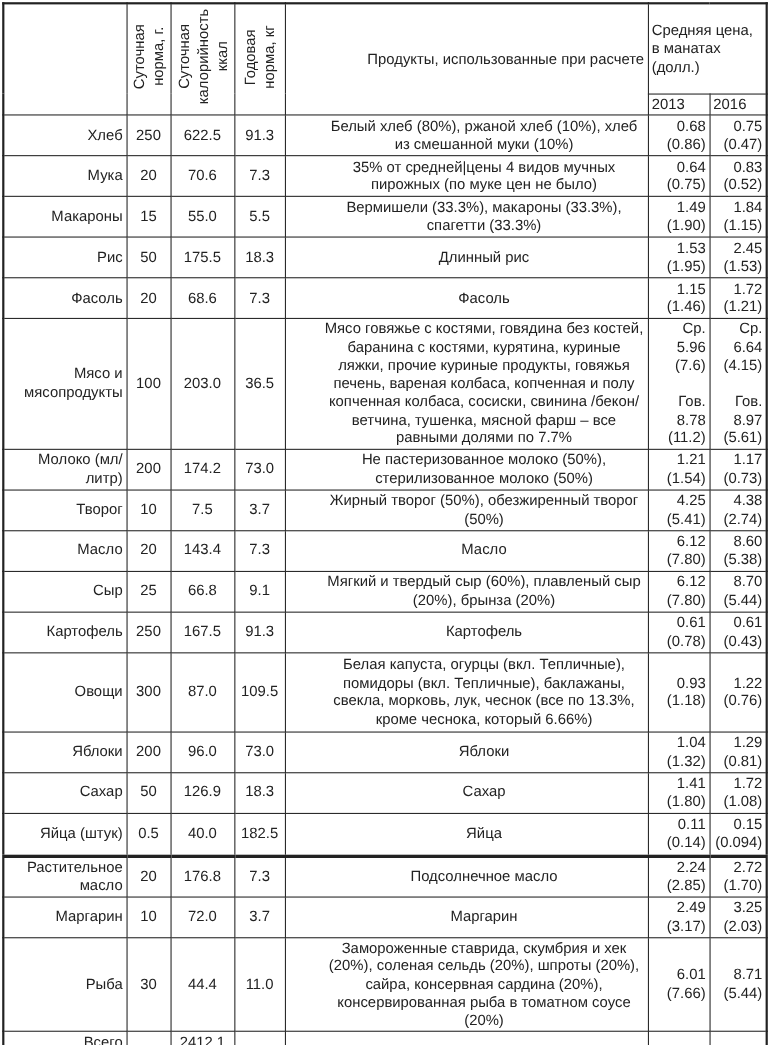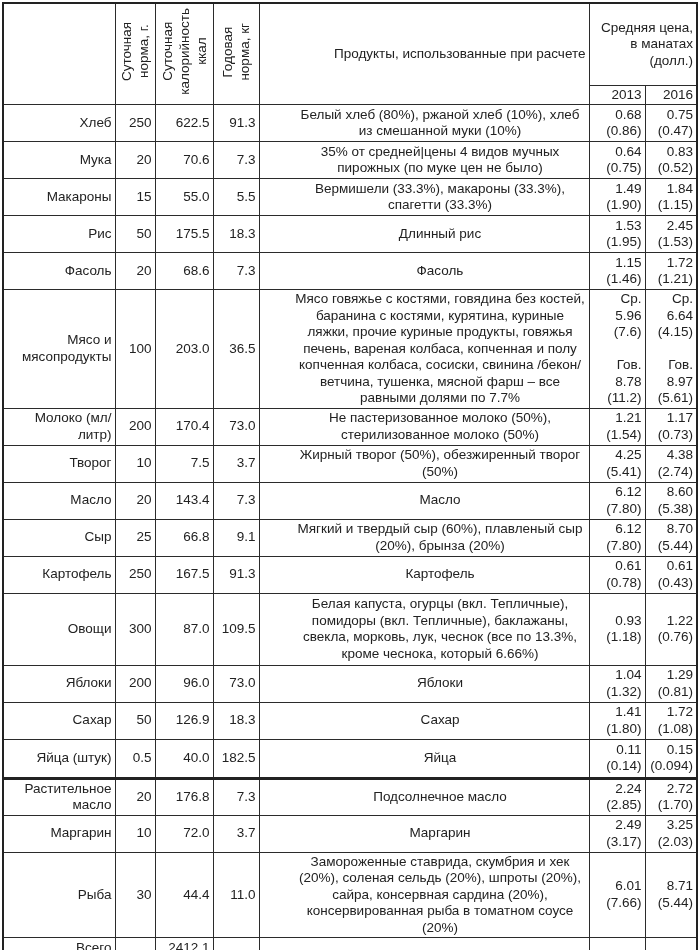--- a/index.html
+++ b/index.html
@@ -18,35 +18,35 @@
   }
   td{
     border:1px solid #2b2b2b;
     font-size:13.5px;
     line-height:16.5px;
     padding:1px 3px;
     vertical-align:middle;
     overflow:hidden;
   }
   td.name{ text-align:right; padding-left:6px; }
-  td.num{ text-align:right; }
+  td.num{ text-align:center; }
   td.prod{ text-align:center;padding-left:35px; }
   td.price{ text-align:right; white-space:pre-line; }
   td.vhead{ text-align:center; vertical-align:middle; padding:2px 0; }
   .vert{
     display:inline-block;
     writing-mode:vertical-rl;
     transform:rotate(180deg);
     white-space:pre-line;
     line-height:17px;
     text-align:center;
   }
   td.phead{ text-align:right; }
-  td.price-head{ text-align:right; white-space:pre-line; }
-  td.year{ text-align:right; }
+  td.price-head{ text-align:left; white-space:pre-line; }
+  td.year{ text-align:left; }
   tr.h82{ height:82px; }
   tr.h19{ height:19px; }
   tr.h37{ height:37px; }
   tr.h39{ height:39px; }
   tr.h72{ height:72px; }
   tr.h117{ height:117px; }
   tr.thick-top td{ border-top:3px solid #222; }
   tr.total td{ height:19px; }
 </style>
 </head>
@@ -154,21 +154,21 @@
 6.64
 (4.15)
 
 Гов.
 8.97
 (5.61)</td>
     </tr>
     <tr class="h37">
       <td class="name">Молоко (мл/литр)</td>
       <td class="num">200</td>
-      <td class="num">170.4</td>
+      <td class="num">174.2</td>
       <td class="num">73.0</td>
       <td class="prod">Не пастеризованное молоко (50%), стерилизованное молоко (50%)</td>
       <td class="price">1.21
 (1.54)</td>
       <td class="price">1.17
 (0.73)</td>
     </tr>
     <tr class="h37">
       <td class="name">Творог</td>
       <td class="num">10</td>

